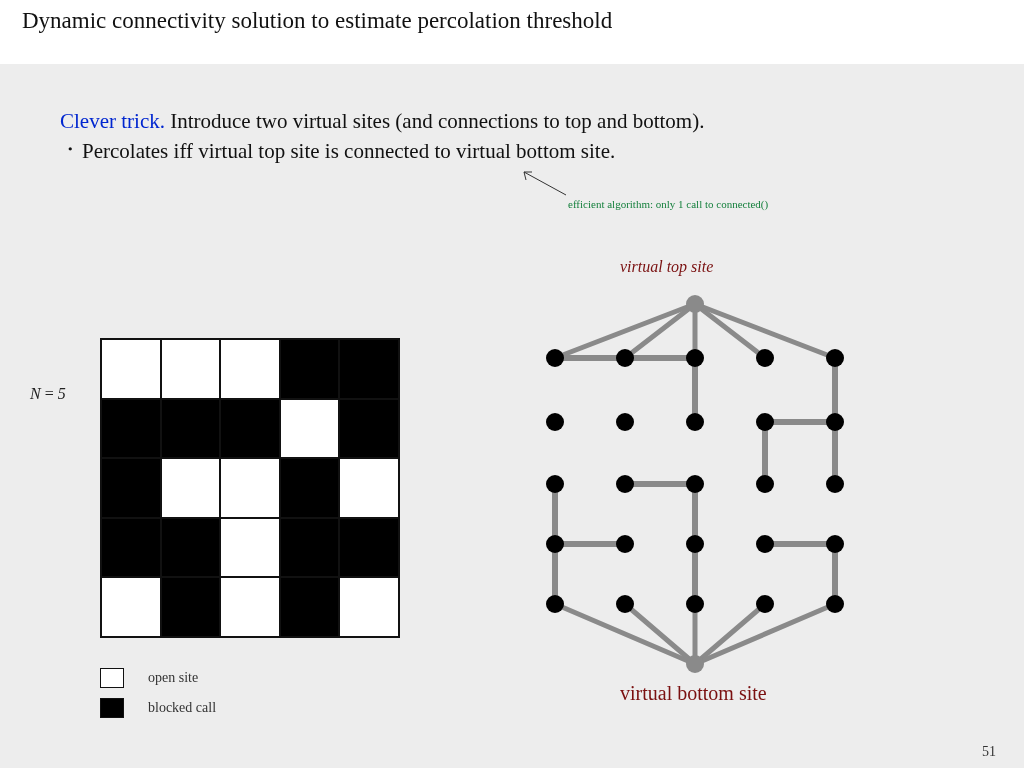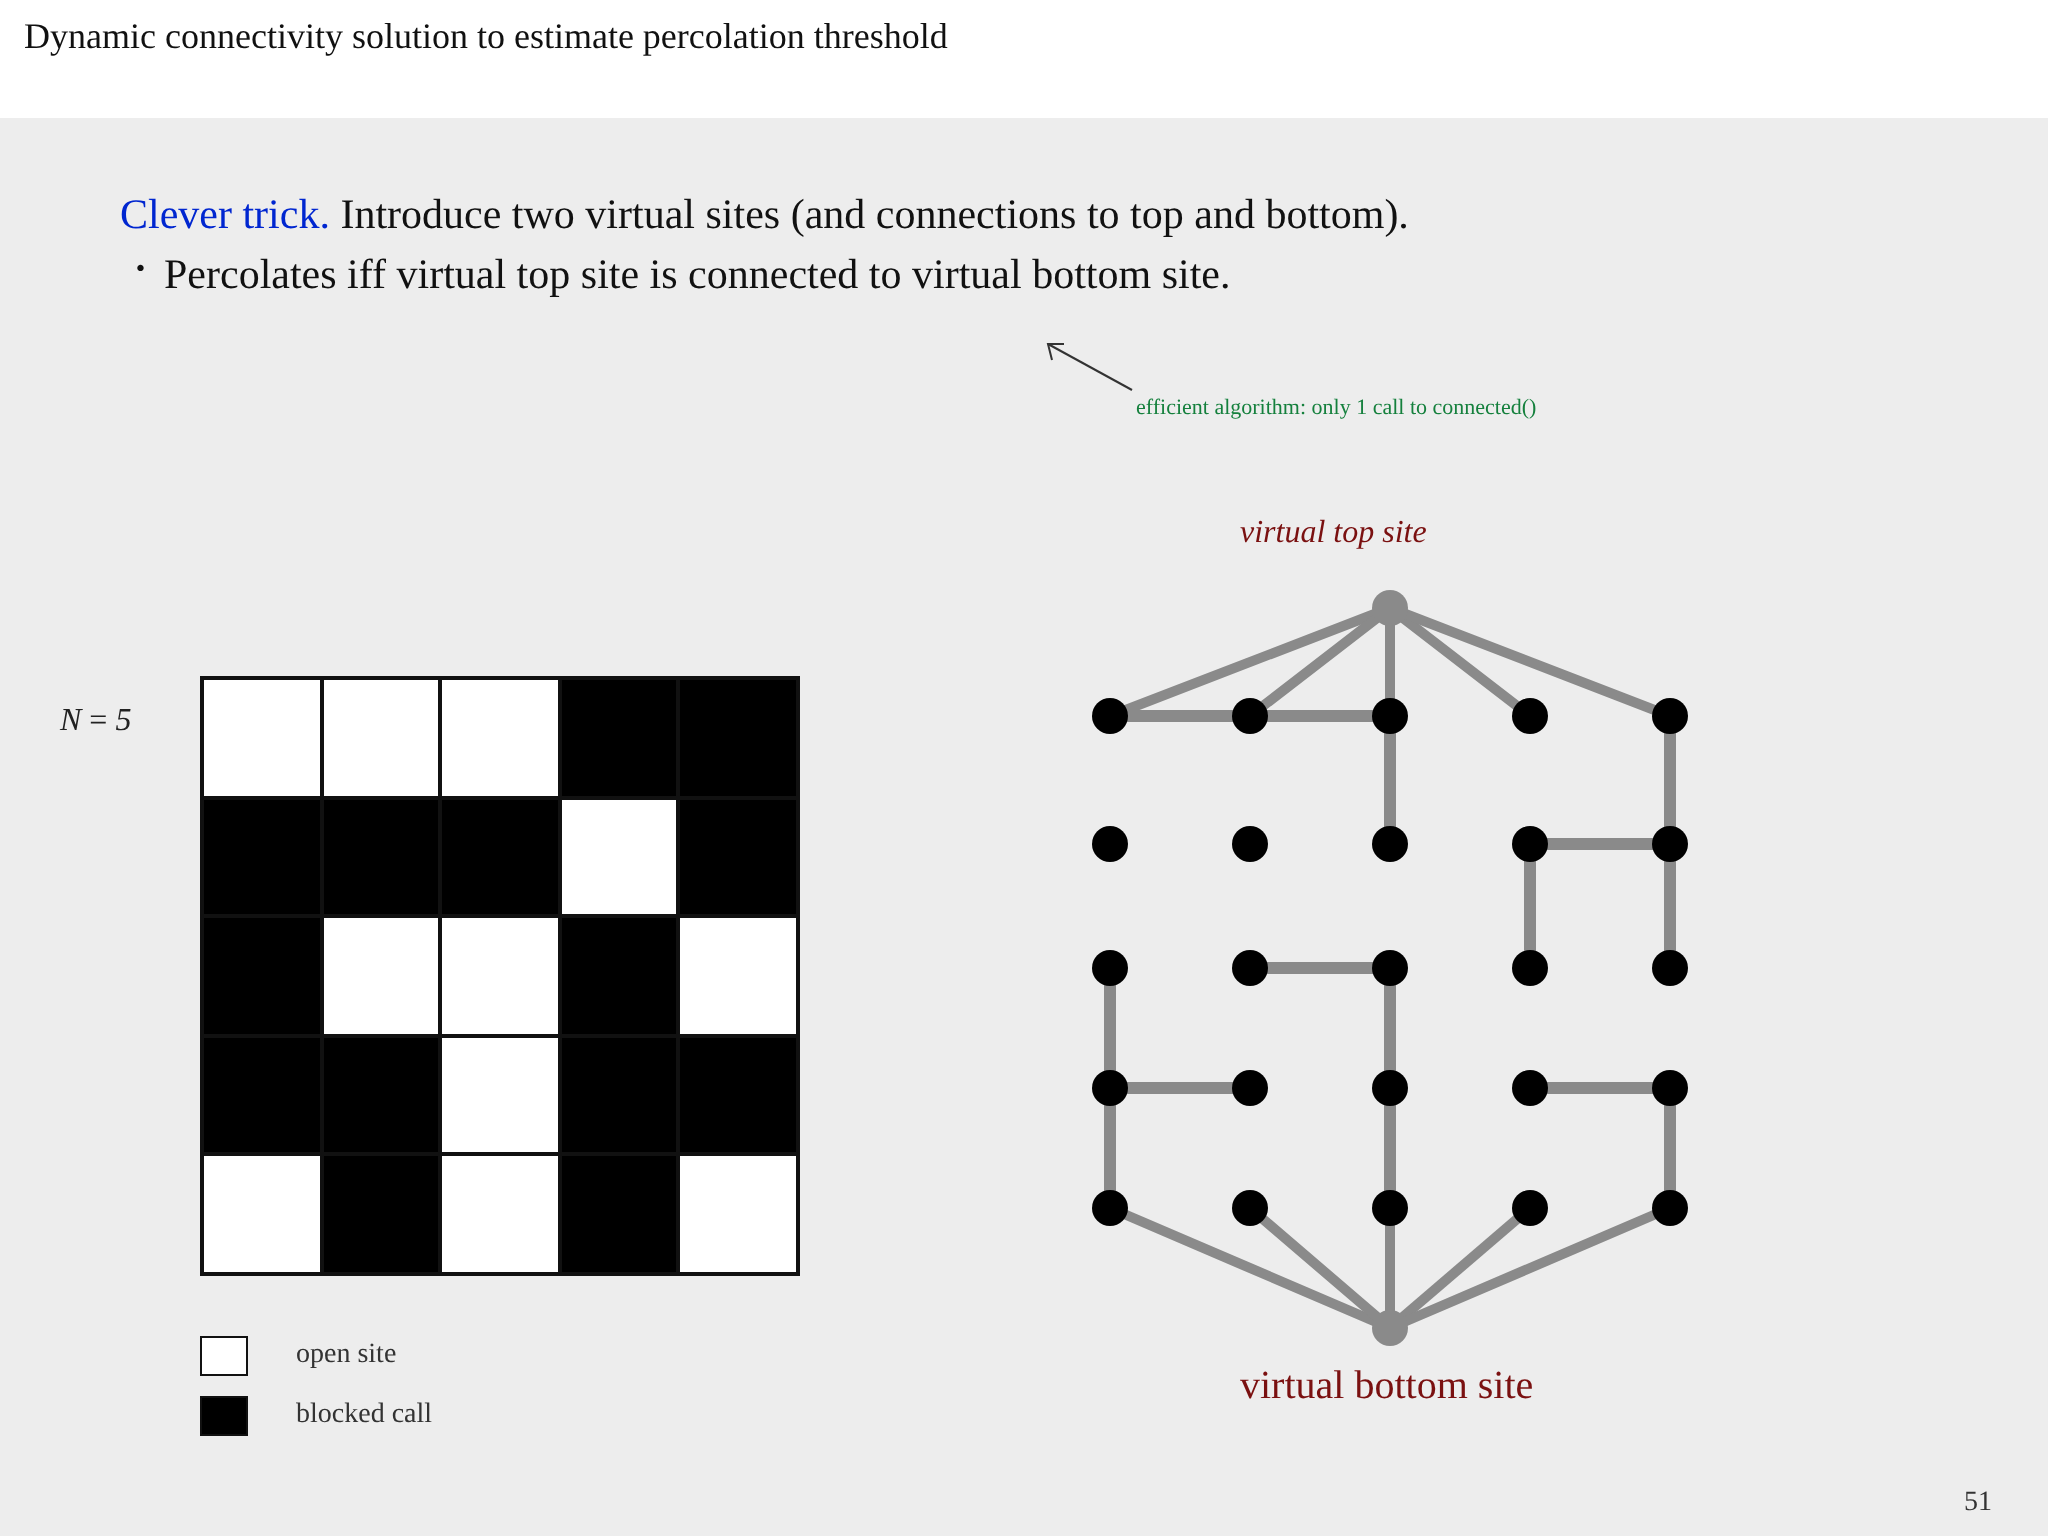--- a/index.html
+++ b/index.html
@@ -10,29 +10,29 @@
     background: #ededed;
     font-family: "Comic Sans MS", "Chalkboard", "Segoe Script", cursive;
     color: #111;
     position: relative;
     overflow: hidden;
   }
 
   
   .title-bar {
     background: #fff;
-    padding: 8px 10px 30px 12px;
-    font-size: 18px;
+    padding: 8px 10px 30px 22px;
+    font-size: 23px;
   }
 
   
   .body-text {
     position: absolute;
     left: 60px;
-    top: 92px;
+    top: 106px;
     font-size: 21px;
     line-height: 1.45;
   }
   .body-text .trick { color: #0026d0; }
   .body-text .bullet-row { display: flex; align-items: flex-start; }
   .body-text .dot { width: 22px; text-align: left; font-size: 20px; line-height: 1.3; }
 
   
   .arrow {
     position: absolute;
@@ -63,21 +63,21 @@
     position: absolute;
     left: 620px; top: 682px;
     color: #7a1010;
     font-family: Georgia, "Times New Roman", serif;
     font-size: 20px;
   }
 
   
   .nlabel {
     position: absolute;
-    left: 30px; top: 352px;
+    left: 30px; top: 385px;
     font-family: Georgia, "Times New Roman", serif;
     font-style: italic;
     font-size: 16px;
     color: #222;
   }
   .nlabel .eq { font-style: normal; }
 
   
   .grid {
     position: absolute;

